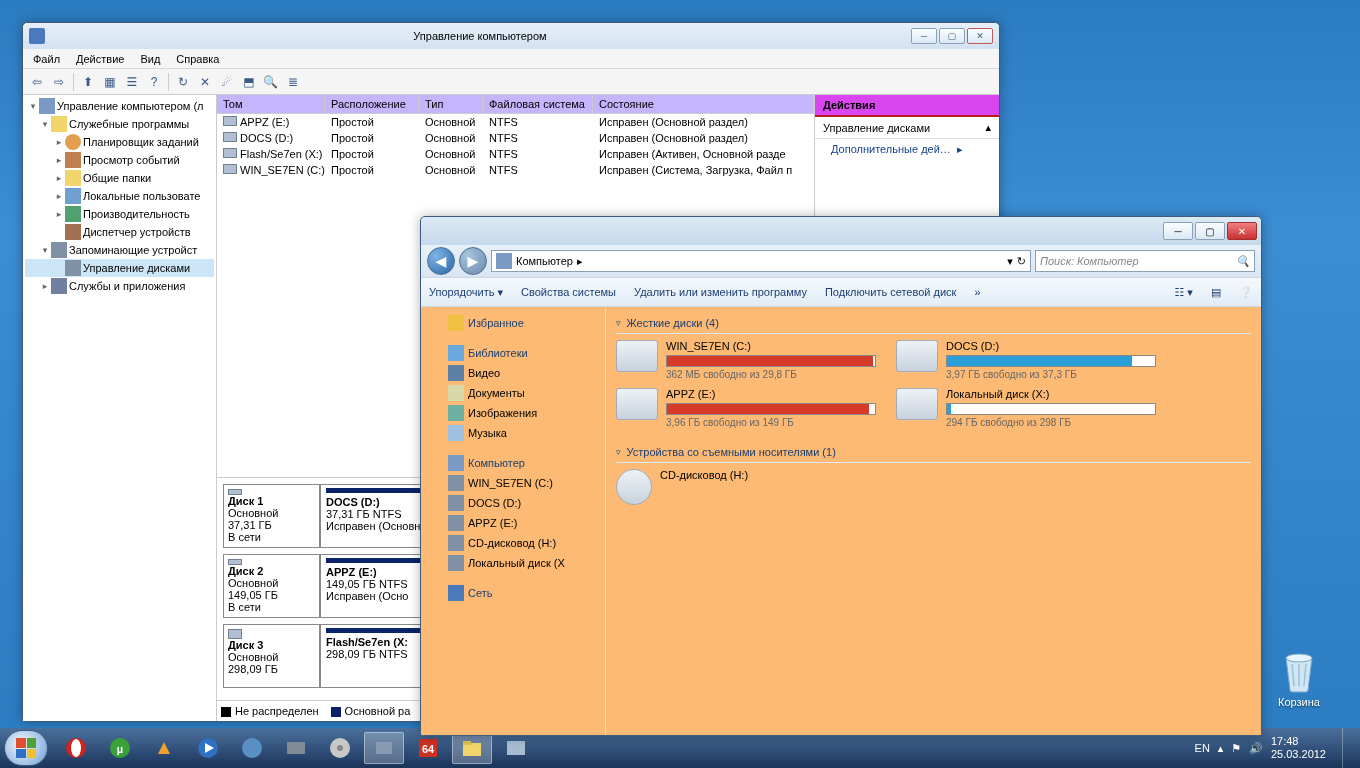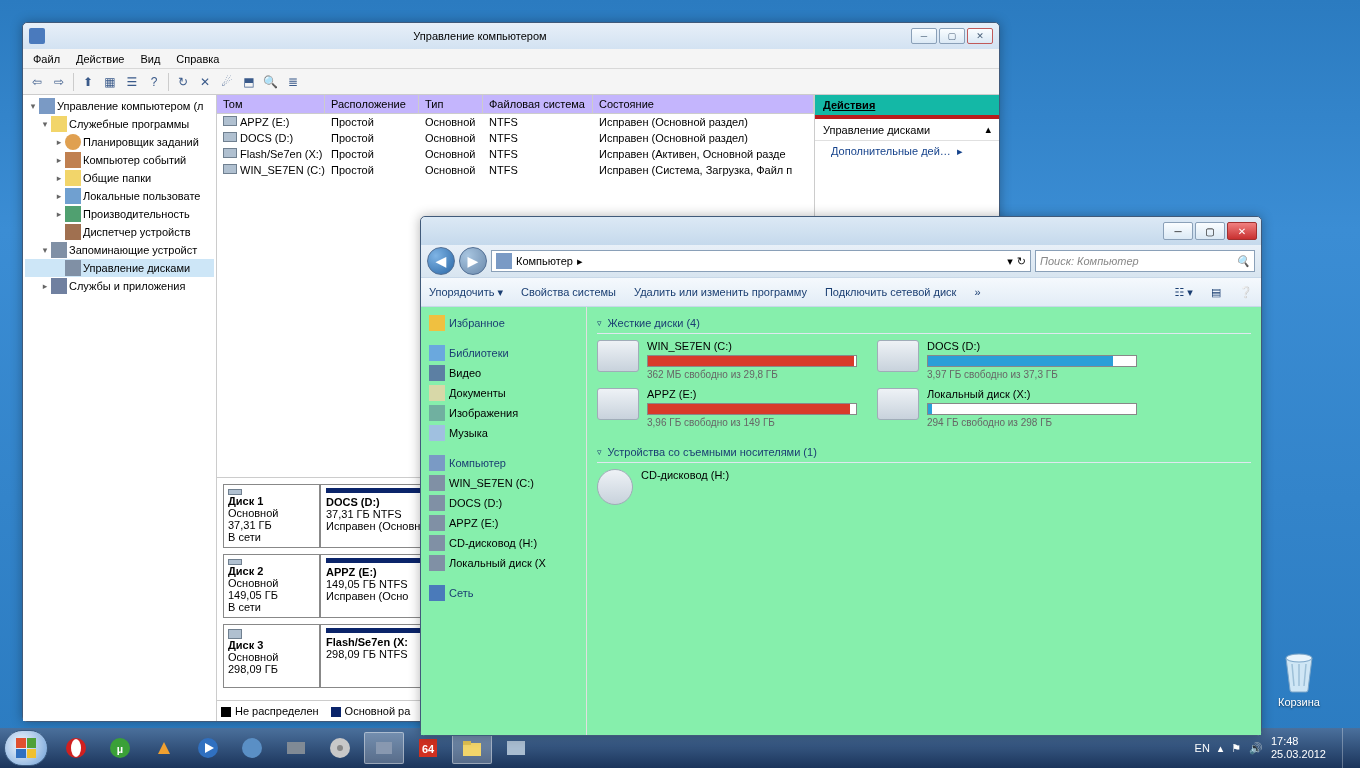--- a/index.html
+++ b/index.html
@@ -28,21 +28,21 @@
 .ind1{padding-left:14px;} .ind2{padding-left:28px;}
 .cm-main { flex:1; display:flex; }
 .cm-grid { flex:1; display:flex; flex-direction:column; border-right:1px solid #ccc; }
 .gridhead { display:flex; background:#c4b5fd; border-bottom:1px solid #ccc; }
 .gh { padding:3px 6px; border-right:1px solid #ccc; font-weight:normal; }
 .gridrows { }
 .gr { display:flex; padding:1px 0; }
 .gc { padding:1px 6px; white-space:nowrap; overflow:hidden; }
 .diskicon { width:14px; height:10px; background:#b0c0d0; border:1px solid #708090; display:inline-block; margin-right:3px;}
 .cm-actions { width:184px; }
-.acthead { background:#14b8a6; padding:4px 8px; font-weight:bold; border-bottom:4px solid #b91c1c;text-decoration:underline;}
+.acthead { background:#d946ef; padding:4px 8px; font-weight:bold; border-bottom:2px solid #b91c1c;}
 .actsub { padding:4px 8px; border-bottom:1px solid #e0e0e0; display:flex; align-items:center; justify-content:space-between; }
 .actlink { padding:4px 16px; color:#15428b; cursor:pointer; }
 
 .diskmap { padding:6px; border-top:1px solid #ccc; background:#fff;}
 .dm-row { display:flex; border:1px solid #888; margin-bottom:6px; height:64px;}
 .dm-label { width:96px; background:#fff; border-right:1px solid #888; padding:4px; display:flex; flex-direction:column; }
 .dm-label .dn{font-weight:bold;}
 .dm-part { flex:1; border-left:1px solid #888; padding:3px 5px; position:relative;}
 .dm-part .bar{ height:5px; background:#0a246a; margin-bottom:3px;}
 .dm-part .pn{font-weight:bold;}
@@ -55,21 +55,21 @@
 .exp-winbtns{margin-left:auto; margin-right:4px; display:flex;}
 .ewbtn{ width:30px; height:18px; margin-left:2px; border:1px solid #8aa0b8; background:linear-gradient(to bottom,#fafdff,#dbe9f5); border-radius:2px; display:flex;align-items:center;justify-content:center;font-size:10px;cursor:pointer;}
 .ewbtn.close{ background:linear-gradient(to bottom,#f08080,#c83030); color:#fff; border-color:#a03030;}
 .exp-nav { height:32px; display:flex; align-items:center; padding:0 6px; gap:4px; background:linear-gradient(to bottom,#e8f0f8,#d8e5f0);}
 .navbtn { width:28px; height:28px; border-radius:14px; background:radial-gradient(circle at 30% 30%,#7fb4e5,#2966a5); border:1px solid #526f94; display:flex;align-items:center;justify-content:center;color:#fff;font-size:14px;cursor:pointer;}
 .navbtn.fwd{background:radial-gradient(circle at 30% 30%,#a8c5e0,#6a89ab);}
 .addrbar { flex:1; height:22px; background:#fff; border:1px solid #8aa0b8; display:flex; align-items:center; padding:0 4px; gap:4px;}
 .searchbar{ width:220px; height:22px; background:#fff; border:1px solid #8aa0b8; display:flex;align-items:center;padding:0 4px; color:#888; font-style:italic;}
 .exp-cmdbar { height:30px; background:linear-gradient(to bottom,#f5f9fd,#e2ecf6); border-top:1px solid #c8d8e8; border-bottom:1px solid #c8d8e8; display:flex; align-items:center; padding:0 8px; gap:18px; color:#1a3e72;}
 .cmditem{cursor:pointer; display:flex;align-items:center;gap:3px;}
-.exp-body{ display:flex; height:calc(100% - 90px); background:#86efac;}
+.exp-body{ display:flex; height:calc(100% - 90px); background:#fdba74;padding-left:19px;}
 .exp-tree{ width:166px; border-right:1px solid #e0e0e0; padding:6px 4px; overflow:hidden;}
 .etitem{ padding:2px 4px; display:flex;align-items:center;gap:4px; white-space:nowrap; cursor:pointer;}
 .etitem.hdr{ color:#1a3e72;}
 .etitem .eic{width:16px;height:16px;display:inline-block;}
 .etspace{height:10px;}
 .exp-content{ flex:1; padding:6px 10px; overflow:hidden;}
 .grouphead { color:#1a3e72; padding:4px 0; border-bottom:1px solid #e0e8f0; margin-bottom:6px; display:flex;align-items:center; gap:6px;}
 .grouphead .tw{ font-size:9px;}
 .drives { display:flex; flex-wrap:wrap; gap:8px 20px; margin-bottom:14px;}
 .drive { width:260px; display:flex; gap:8px;}
@@ -147,21 +147,21 @@
           <span>Служебные программы</span>
         </div>
       <div class="treeitem ind2">
           <span class="tw">▸</span>
           <span class="ic ic-clock"></span>
           <span>Планировщик заданий</span>
         </div>
       <div class="treeitem ind2">
           <span class="tw">▸</span>
           <span class="ic ic-event"></span>
-          <span>Компьютер событий</span>
+          <span>Просмотр событий</span>
         </div>
       <div class="treeitem ind2">
           <span class="tw">▸</span>
           <span class="ic ic-folder"></span>
           <span>Общие папки</span>
         </div>
       <div class="treeitem ind2">
           <span class="tw">▸</span>
           <span class="ic ic-users"></span>
           <span>Локальные пользовате</span>

